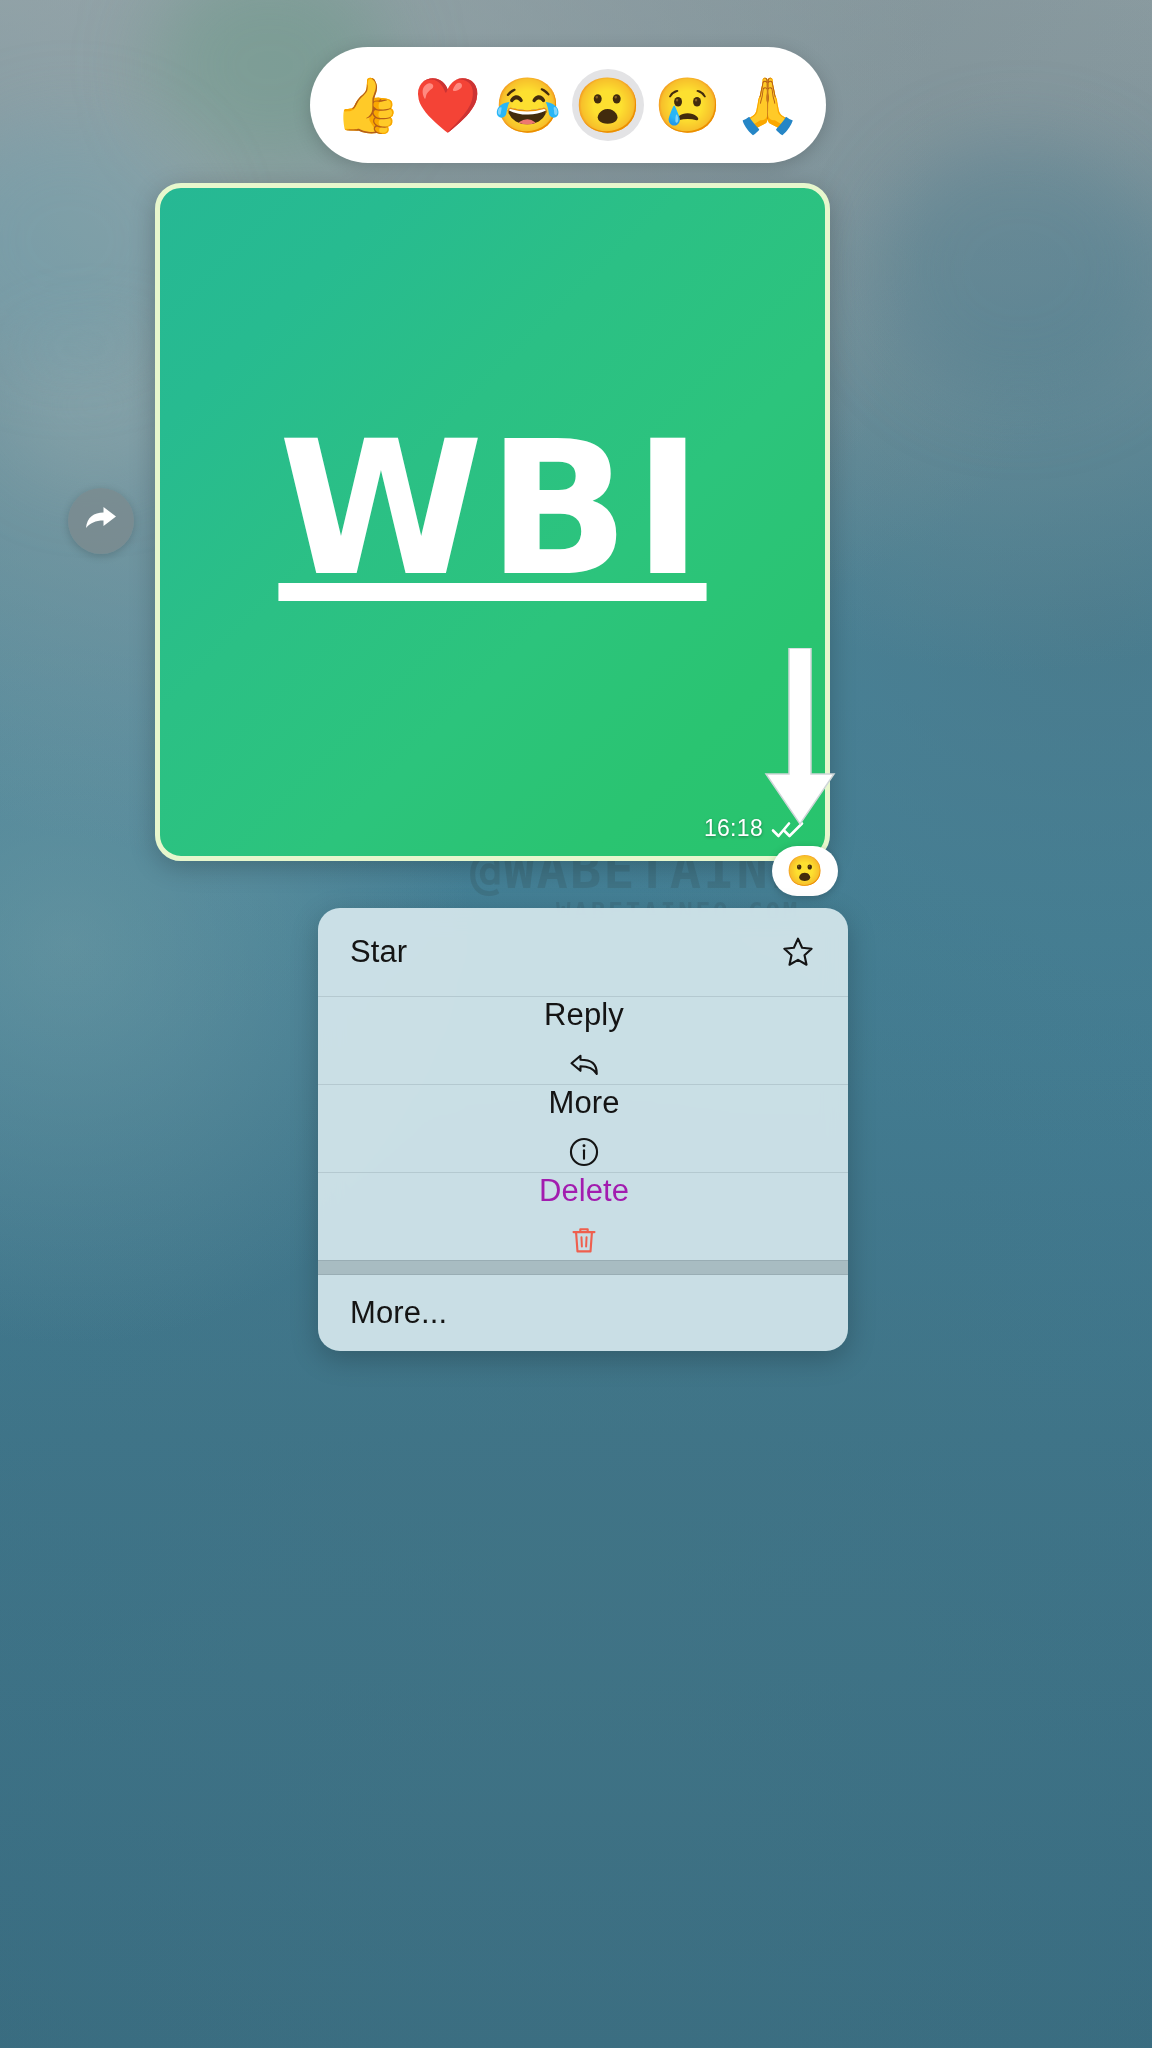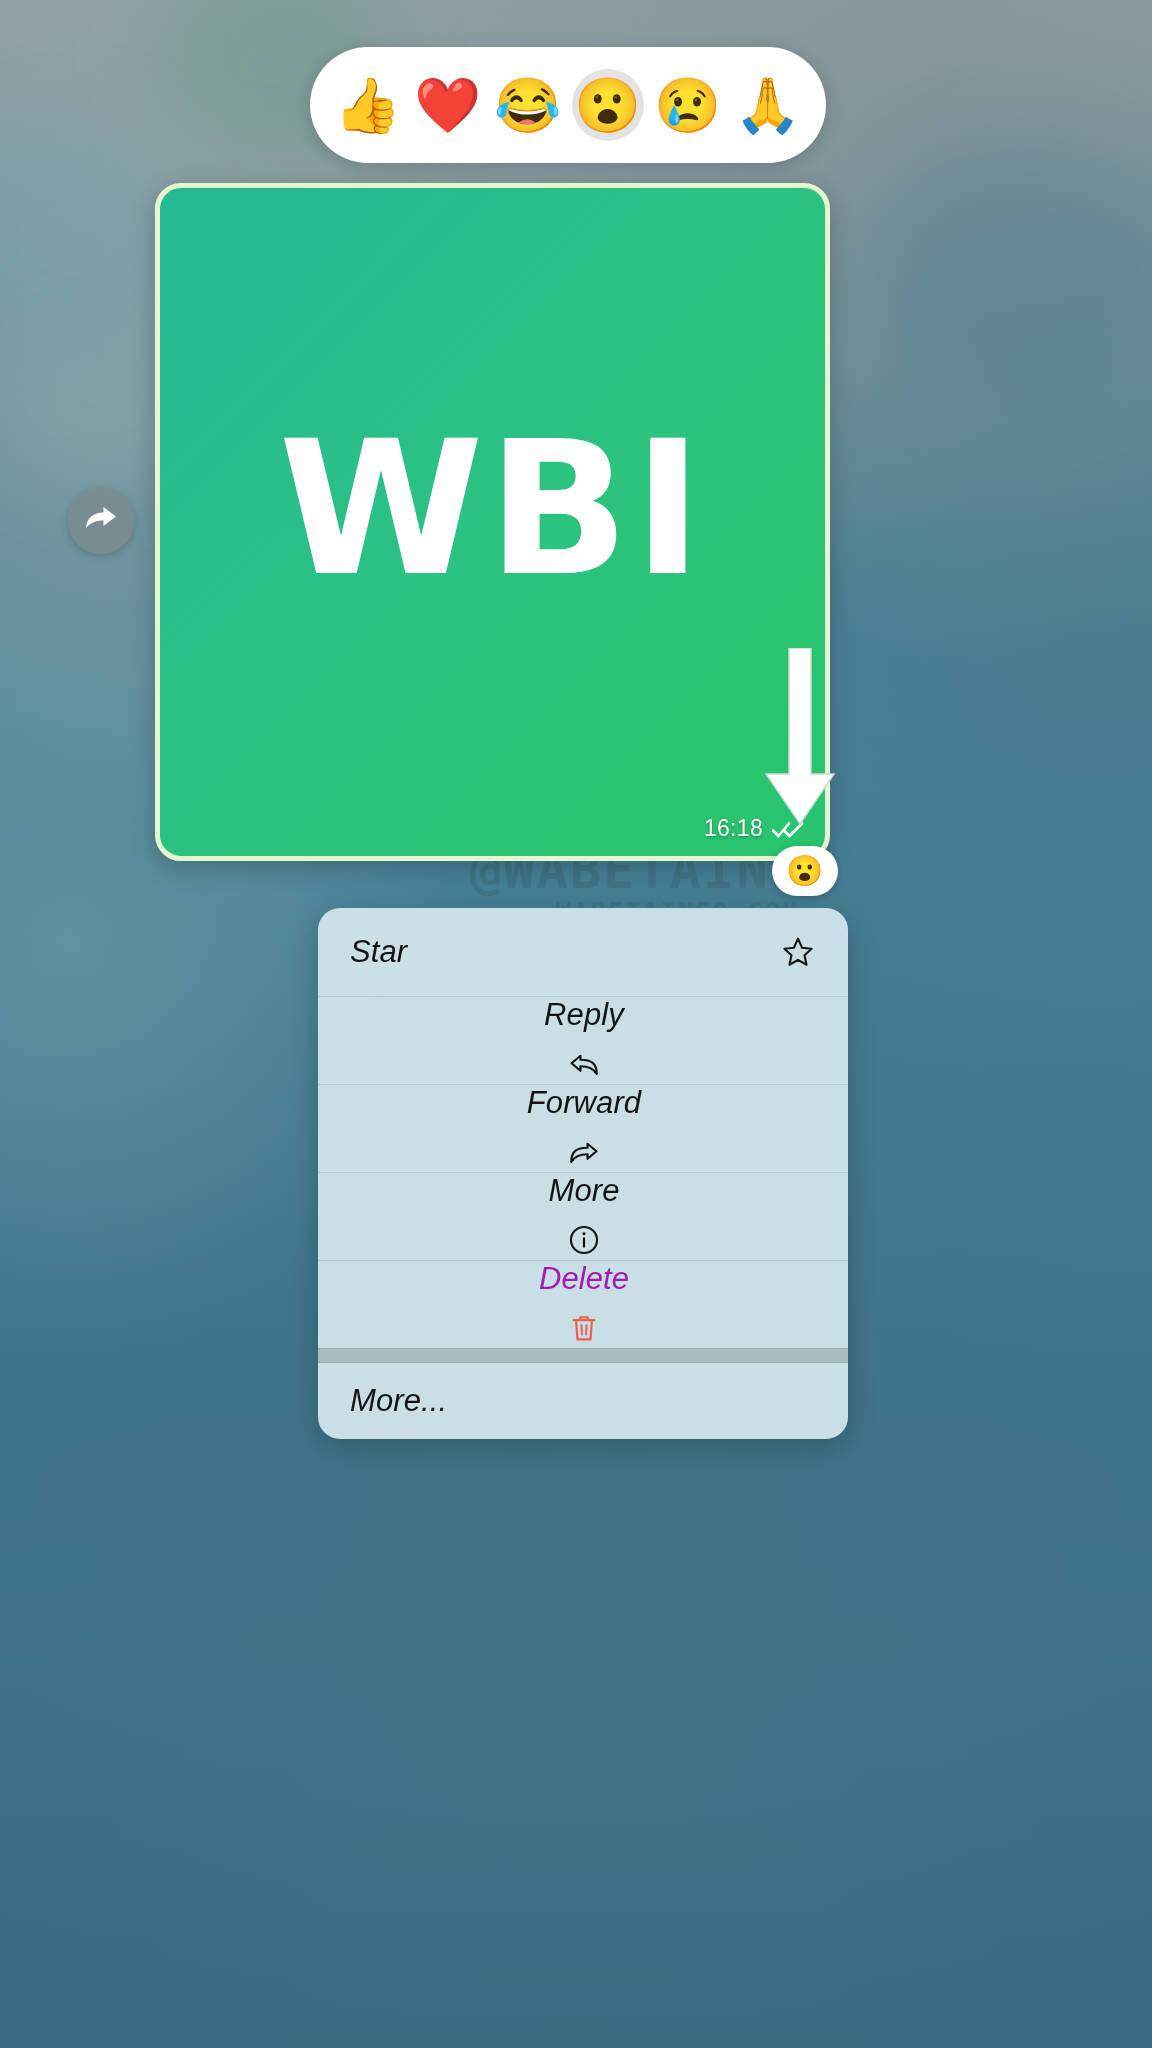--- a/index.html
+++ b/index.html
@@ -143,20 +143,21 @@
     right: 0;
     top: 228px;
     text-align: center;
     font-family: "DejaVu Sans", sans-serif;
     font-weight: 700;
     font-size: 186px;
     line-height: 1;
     letter-spacing: 4px;
     color: #ffffff;
     user-select: none;
+    text-decoration: underline;
   }
   .bubble-meta {
     position: absolute;
     right: 20px;
     bottom: 14px;
     display: flex;
     align-items: center;
     gap: 8px;
     z-index: 3;
     margin-top: 24px;
@@ -235,21 +236,20 @@
   }
   .menu-item {
     position: relative;
     height: 88px;
     display: flex;
     align-items: center;
     justify-content: space-between;
     padding: 0 30px 0 32px;
     box-sizing: border-box;
     cursor: pointer;
-    font-style: italic;
   }
   .menu-item + .menu-item {
     border-top: 1px solid rgba(118,140,148,0.26);
     flex-direction: column;
   }
   .menu-label {
     font-size: 31px;
     color: #141414;
     letter-spacing: 0.1px;
   }
@@ -344,28 +344,20 @@
 
     <div class="menu-item">
       <span class="menu-label">Reply</span>
       <span class="menu-icon">
         <svg width="34" height="34" viewBox="0 0 24 24" fill="none">
           <path d="M9.5 6.2 L3.2 11.5 L9.5 16.8 L9.5 13.6 C15 13.6 18.6 15 21 19 C21 11.5 17.2 9 9.5 9 Z" stroke="currentColor" stroke-width="1.5" stroke-linejoin="round"></path>
         </svg>
       </span>
     </div>
 
-    <div class="menu-item">
-      <span class="menu-label">Forward</span>
-      <span class="menu-icon">
-        <svg width="34" height="34" viewBox="0 0 24 24" fill="none">
-          <path d="M14.5 6.2 L20.8 11.5 L14.5 16.8 L14.5 13.6 C9 13.6 5.4 15 3 19 C3 11.5 6.8 9 14.5 9 Z" stroke="currentColor" stroke-width="1.5" stroke-linejoin="round"></path>
-        </svg>
-      </span>
-    </div>
 
 
     <div class="menu-item">
       <span class="menu-label">More</span>
       <span class="menu-icon">
         <svg width="34" height="34" viewBox="0 0 24 24" fill="none">
           <circle cx="12" cy="12" r="9.2" stroke="currentColor" stroke-width="1.5"></circle>
           <circle cx="12" cy="7.6" r="1.05" fill="currentColor"></circle>
           <path d="M12 10.8 L12 16.8" stroke="currentColor" stroke-width="1.5" stroke-linecap="round"></path>
         </svg>

